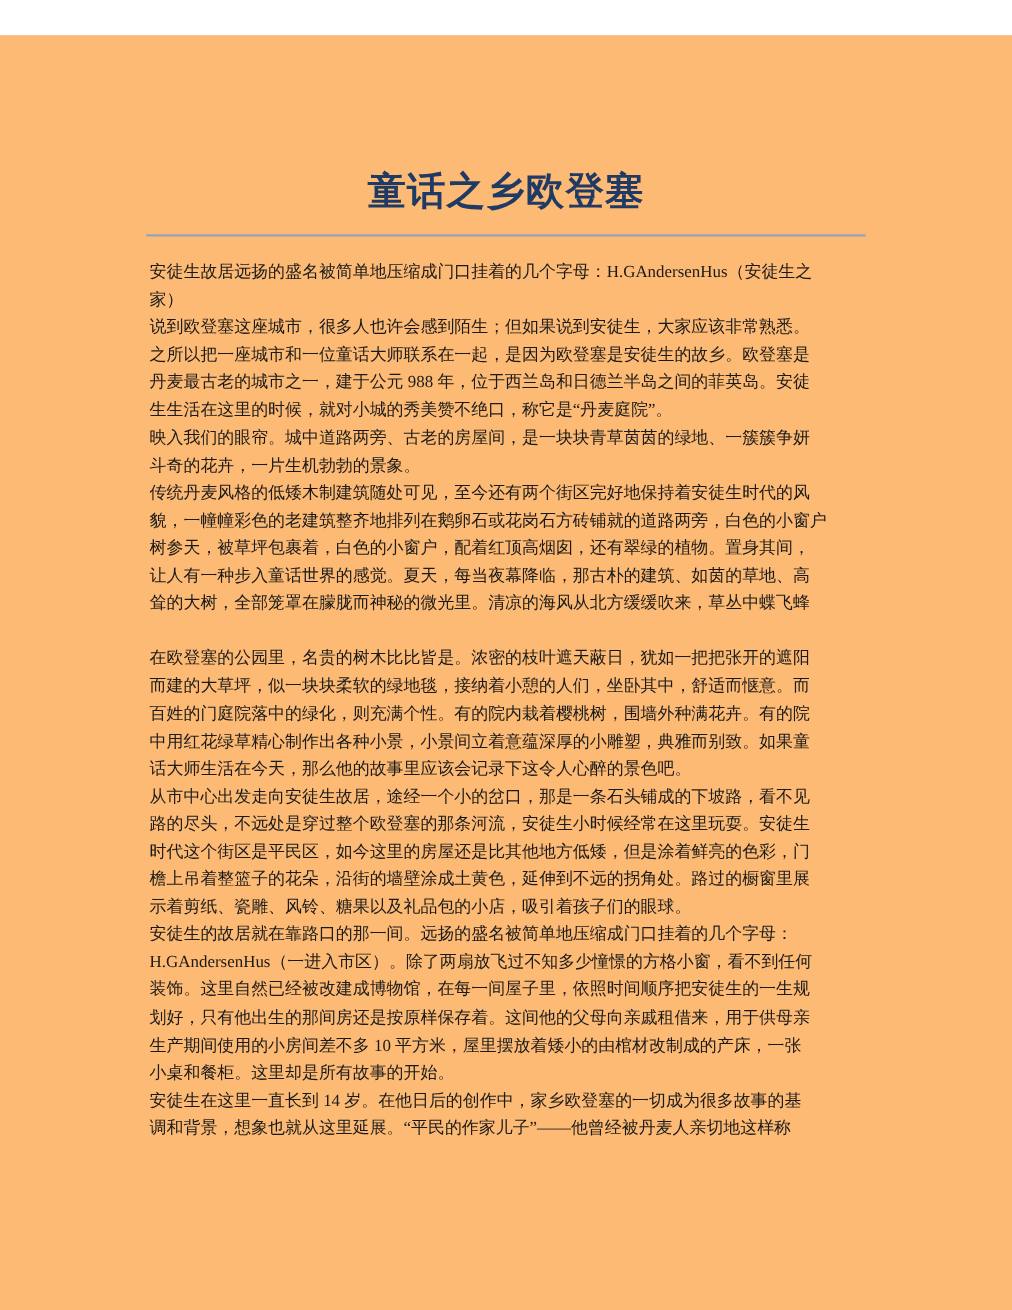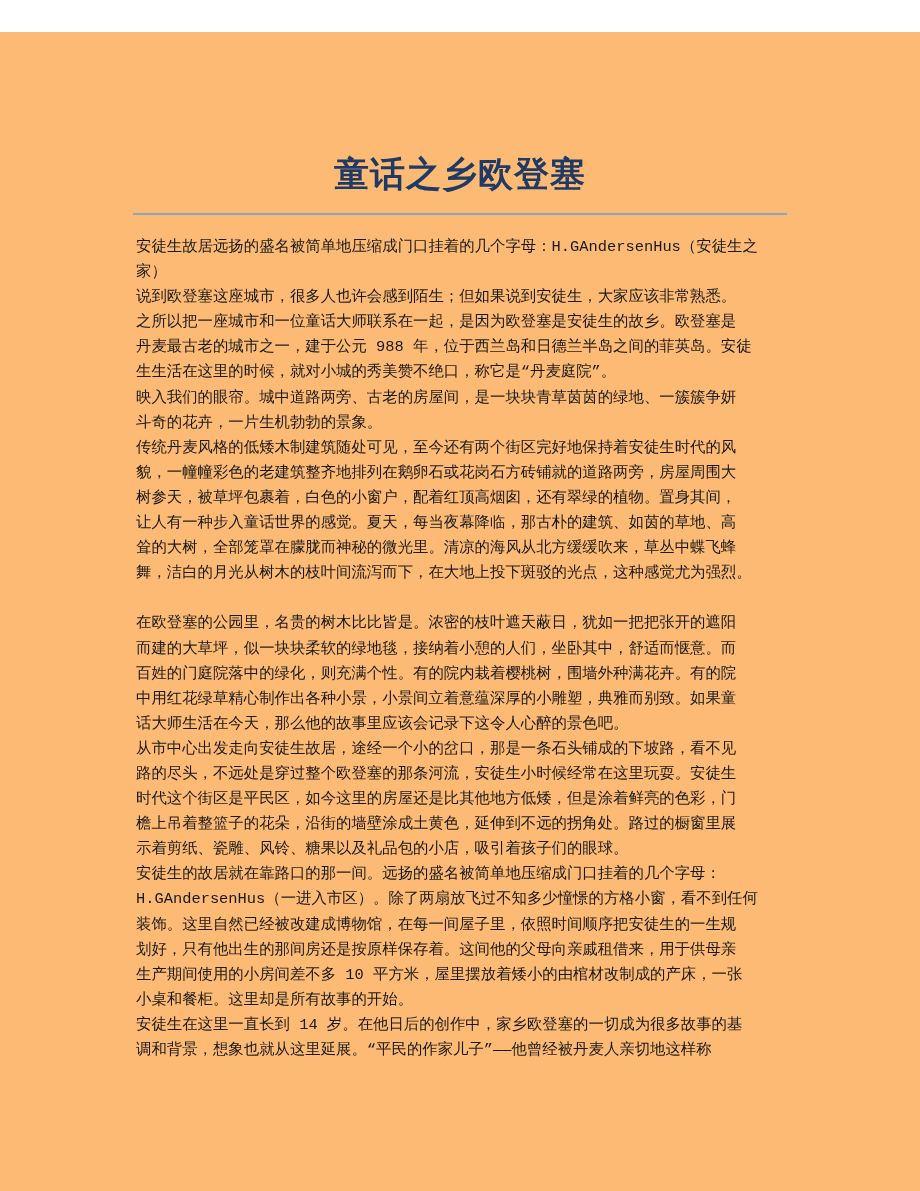--- a/index.html
+++ b/index.html
@@ -41,21 +41,21 @@
       top: 181px;
       width: 654px;
       height: 2px;
       background: #8fa5bd;
     }
     .body-text {
       position: absolute;
       left: 136px;
       top: 203px;
       width: 680px;
-      font-family: Liberation Mono, monospace;
+      font-family: Liberation Serif, serif;
       font-size: 15.4px;
       line-height: 25.1px;
       color: #1a1a1a;
     }
     .line {
       display: block;
       white-space: nowrap;
       height: 25.1px;
     }
     .blank {
@@ -80,25 +80,24 @@
       <span class="line">之所以把一座城市和一位童话大师联系在一起，是因为欧登塞是安徒生的故乡。欧登塞是</span>
       <span class="line">丹麦最古老的城市之一，建于公元 988 年，位于西兰岛和日德兰半岛之间的菲英岛。安徒</span>
       <span class="line">生生活在这里的时候，就对小城的秀美赞不绝口，称它是“丹麦庭院”。</span>
     </div>
     <div>
       <span class="line">映入我们的眼帘。城中道路两旁、古老的房屋间，是一块块青草茵茵的绿地、一簇簇争妍</span>
       <span class="line">斗奇的花卉，一片生机勃勃的景象。</span>
     </div>
     <div>
       <span class="line">传统丹麦风格的低矮木制建筑随处可见，至今还有两个街区完好地保持着安徒生时代的风</span>
-      <span class="line">貌，一幢幢彩色的老建筑整齐地排列在鹅卵石或花岗石方砖铺就的道路两旁，房屋周围大</span>
+      <span class="line">貌，一幢幢彩色的老建筑整齐地排列在鹅卵石或花岗石方砖铺就的道路两旁，白色的小窗户</span>
       <span class="line">树参天，被草坪包裹着，白色的小窗户，配着红顶高烟囱，还有翠绿的植物。置身其间，</span>
       <span class="line">让人有一种步入童话世界的感觉。夏天，每当夜幕降临，那古朴的建筑、如茵的草地、高</span>
       <span class="line">耸的大树，全部笼罩在朦胧而神秘的微光里。清凉的海风从北方缓缓吹来，草丛中蝶飞蜂</span>
-      <span class="line">舞，洁白的月光从树木的枝叶间流泻而下，在大地上投下斑驳的光点，这种感觉尤为强烈。</span>
     </div>
     <div class="blank"></div>
     <div>
       <span class="line">在欧登塞的公园里，名贵的树木比比皆是。浓密的枝叶遮天蔽日，犹如一把把张开的遮阳</span>
       <span class="line">而建的大草坪，似一块块柔软的绿地毯，接纳着小憩的人们，坐卧其中，舒适而惬意。而</span>
       <span class="line">百姓的门庭院落中的绿化，则充满个性。有的院内栽着樱桃树，围墙外种满花卉。有的院</span>
       <span class="line">中用红花绿草精心制作出各种小景，小景间立着意蕴深厚的小雕塑，典雅而别致。如果童</span>
       <span class="line">话大师生活在今天，那么他的故事里应该会记录下这令人心醉的景色吧。</span>
     </div>
     <div>

